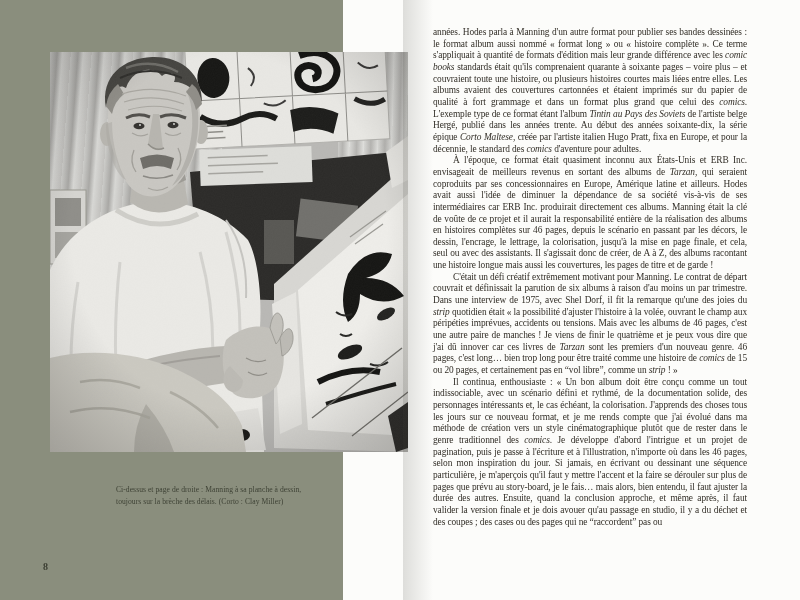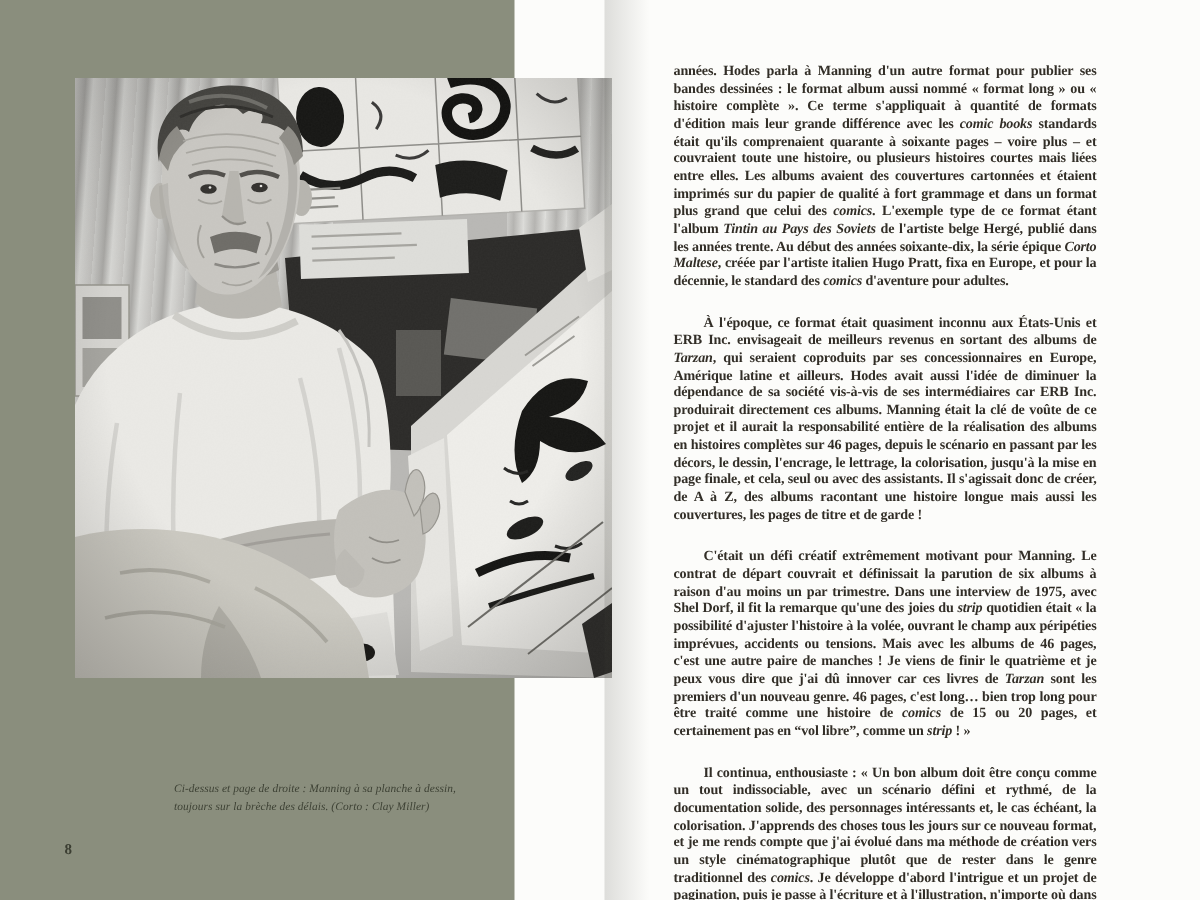--- a/index.html
+++ b/index.html
@@ -15,34 +15,34 @@
     position:absolute;left:403px;top:0;width:30px;height:600px;
     background:linear-gradient(to right, rgba(60,60,52,0.16), rgba(60,60,52,0.0));
     pointer-events:none;
   }
   figure.photo{
     position:absolute;left:50px;top:52px;width:358px;height:400px;margin:0;padding:0;
   }
   figure.photo svg{display:block;}
   .caption{
     position:absolute;left:116px;top:484px;width:200px;
-    font-style:italic;font-size:7.6px;line-height:12px;
-    color:#3d4134;letter-spacing:0.05px;margin-top:36px;
+    font-size:7.6px;line-height:12px;
+    color:#3d4134;letter-spacing:0.05px;
   }
   .pageno{
     position:absolute;left:43px;top:561px;
     font-size:10px;font-weight:bold;color:#3b3e32;
   }
   .textcol{
     position:absolute;left:433px;top:27px;width:314px;
     color:#322e27;font-size:9.4px;line-height:11.65px;
     text-align:justify;letter-spacing:-0.1px;
     -webkit-hyphens:none;hyphens:none;
   }
-  .textcol p{margin:16px;font-weight:bold;}
+  .textcol p{margin:0;}
   .textcol p.indent{text-indent:20px;}
   .textcol em{font-style:italic;}
 </style>
 </head>
 <body>
 
 <div class="spread">
 
   <div class="left-page">
     <div class="green-block" style="background-color: rgb(138, 142, 125);"></div>

